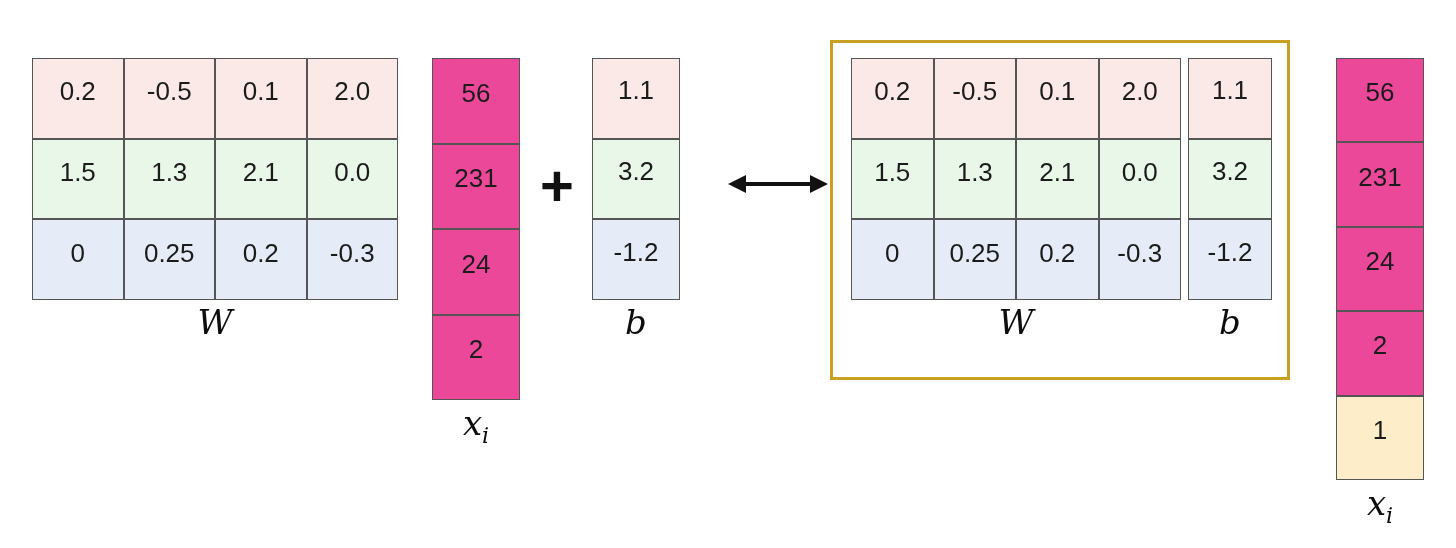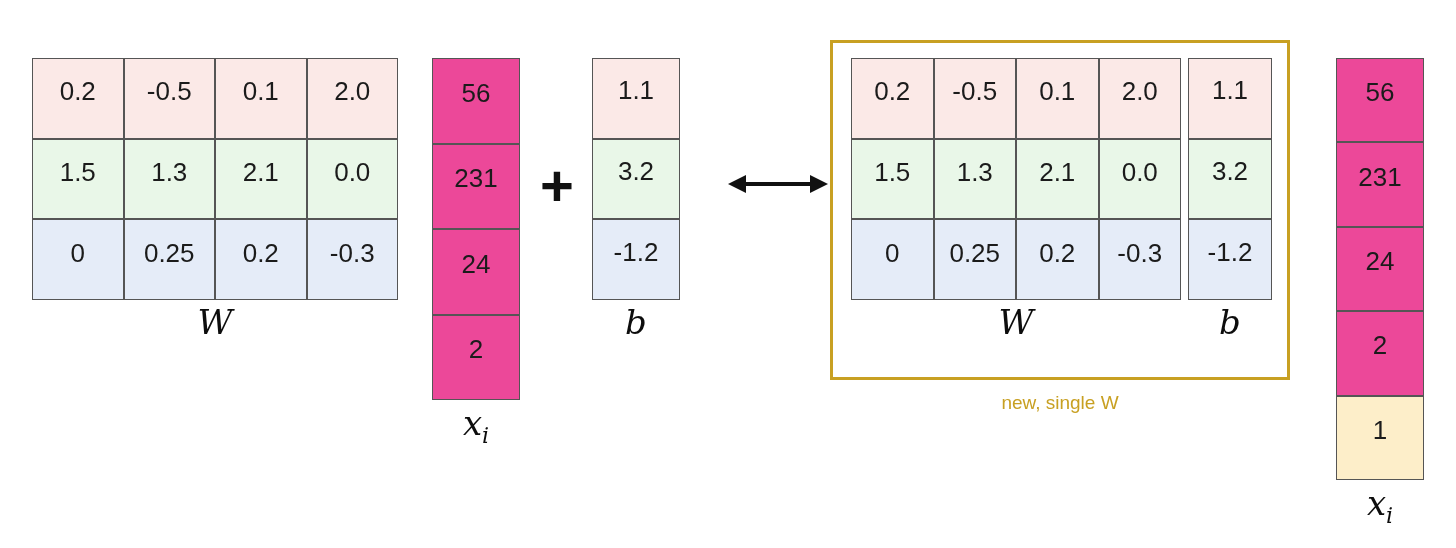--- a/index.html
+++ b/index.html
@@ -141,21 +141,20 @@
 
   <div class="arrow" style="left:728px; top:168px;">
     <svg width="100" height="32" viewBox="0 0 100 32" xmlns="http://www.w3.org/2000/svg">
       <line x1="12" y1="16" x2="88" y2="16" stroke="#111111" stroke-width="4"></line>
       <polygon points="0,16 18,7 18,25" fill="#111111"></polygon>
       <polygon points="100,16 82,7 82,25" fill="#111111"></polygon>
     </svg>
   </div>
 
   <div class="goldbox" style="left:830px; top:40px; width:460px; height:340px;"></div>
-  <div class="gold-caption" style="left:830px; top:392px; width:460px;">new, single W</div>
 
   <div class="grid" id="right-W" style="left:851px; top:58px; width:330px; height:242px;
               grid-template-columns:repeat(4,1fr); grid-template-rows:repeat(3,1fr);">
     <div class="cell c-pink">0.2</div>
     <div class="cell c-pink">-0.5</div>
     <div class="cell c-pink">0.1</div>
     <div class="cell c-pink">2.0</div>
     <div class="cell c-green">1.5</div>
     <div class="cell c-green">1.3</div>
     <div class="cell c-green">2.1</div>

